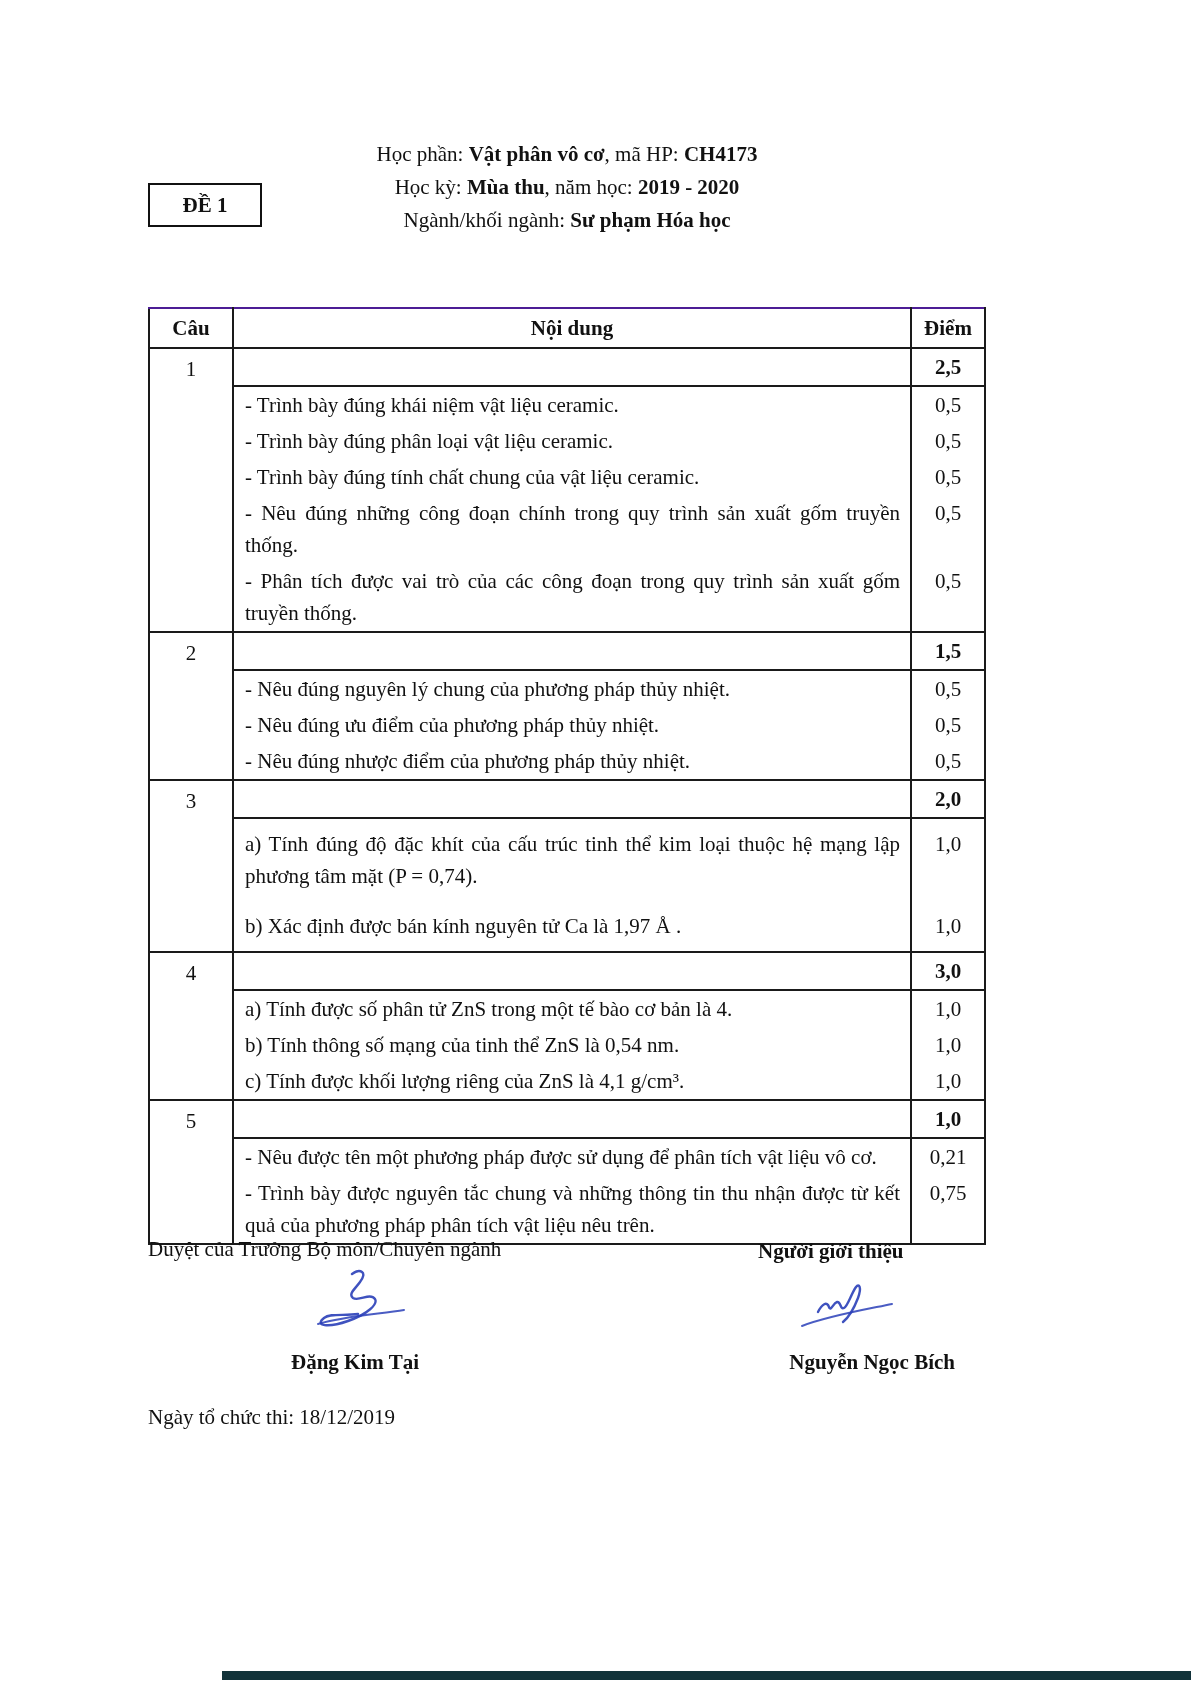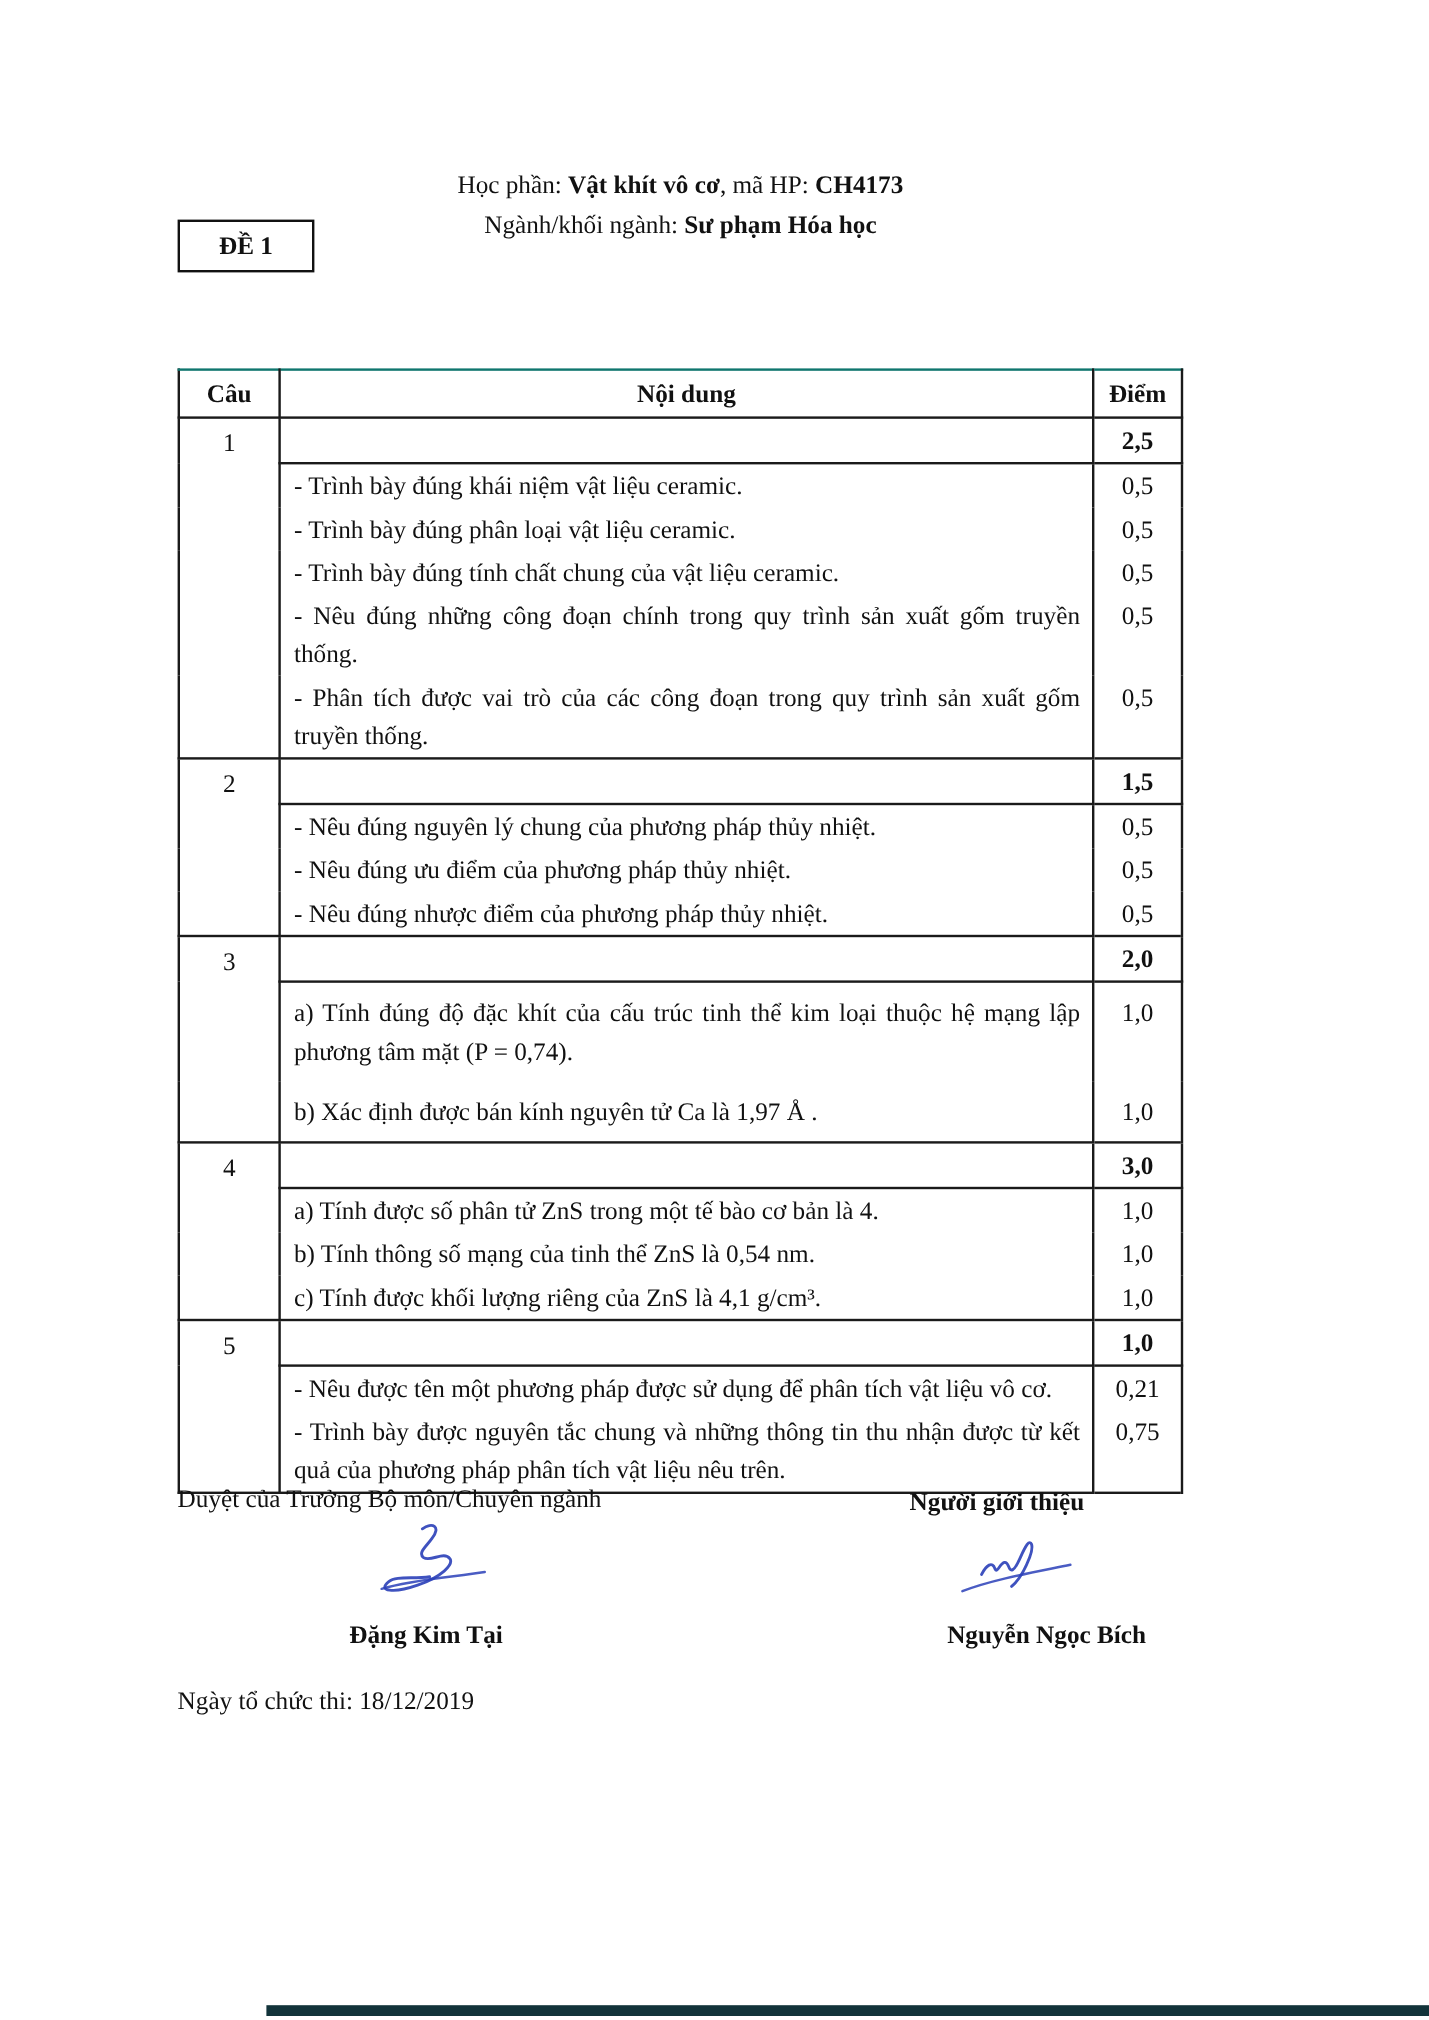--- a/index.html
+++ b/index.html
@@ -23,21 +23,21 @@
     font-size:21px;
   }
   .answers-table col.c-cau{width:84px;}
   .answers-table col.c-diem{width:74px;}
   .answers-table th,.answers-table td{
     border-left:2px solid #1a1a1a;border-right:2px solid #1a1a1a;
     padding:2px 8px;vertical-align:top;line-height:32px;
   }
   .answers-table{border:2px solid #1a1a1a;}
   .answers-table th{
-    border-top:2px solid #0f766e;border-bottom:2px solid #1a1a1a;
+    border-top:2px solid #4c1d95;border-bottom:2px solid #1a1a1a;
     font-weight:bold;text-align:center;padding:3px 4px;
   }
   tr.q-head td{border-top:2px solid #1a1a1a;border-bottom:2px solid #1a1a1a;height:30px;}
   td.cau-cell{text-align:center;border-bottom:2px solid #1a1a1a;padding-top:4px;}
   td.text-cell{text-align:justify;padding-left:11px;padding-right:10px;}
   td.score-cell{text-align:center;}
   td.total-cell{text-align:center;font-weight:bold;margin-top:48px;}
   tr.item-row.roomy td{padding-top:9px;padding-bottom:9px;}
   .footer-left-title{position:absolute;left:148px;top:1237px;font-size:21px;}
   .footer-right-title{position:absolute;left:758px;top:1239px;font-size:21px;font-weight:bold;}
@@ -49,21 +49,22 @@
   .date-line{position:absolute;left:148px;top:1405px;font-size:21px;}
   .scan-bar{position:absolute;left:222px;top:1671px;width:969px;height:9px;background:#12333a;}
 </style>
 </head>
 <body>
 
 <div class="de-box">ĐỀ 1</div>
 
 <div class="header-block">
   <div id="info-lines">
-      <div class="info-line"><span>Học phần: </span><b>Vật khít vô cơ</b><span>, mã HP: </span><b>CH4173</b></div>
+      <div class="info-line"><span>Học phần: </span><b>Vật phân vô cơ</b><span>, mã HP: </span><b>CH4173</b></div>
+      <div class="info-line"><span>Học kỳ: </span><b>Mùa thu</b><span>, năm học: </span><b>2019 - 2020</b></div>
       <div class="info-line"><span>Ngành/khối ngành: </span><b>Sư phạm Hóa học</b></div>
     </div>
 </div>
 
 <table class="answers-table">
   <colgroup>
       <col class="c-cau">
       <col class="c-noidung">
       <col class="c-diem">
     </colgroup>

